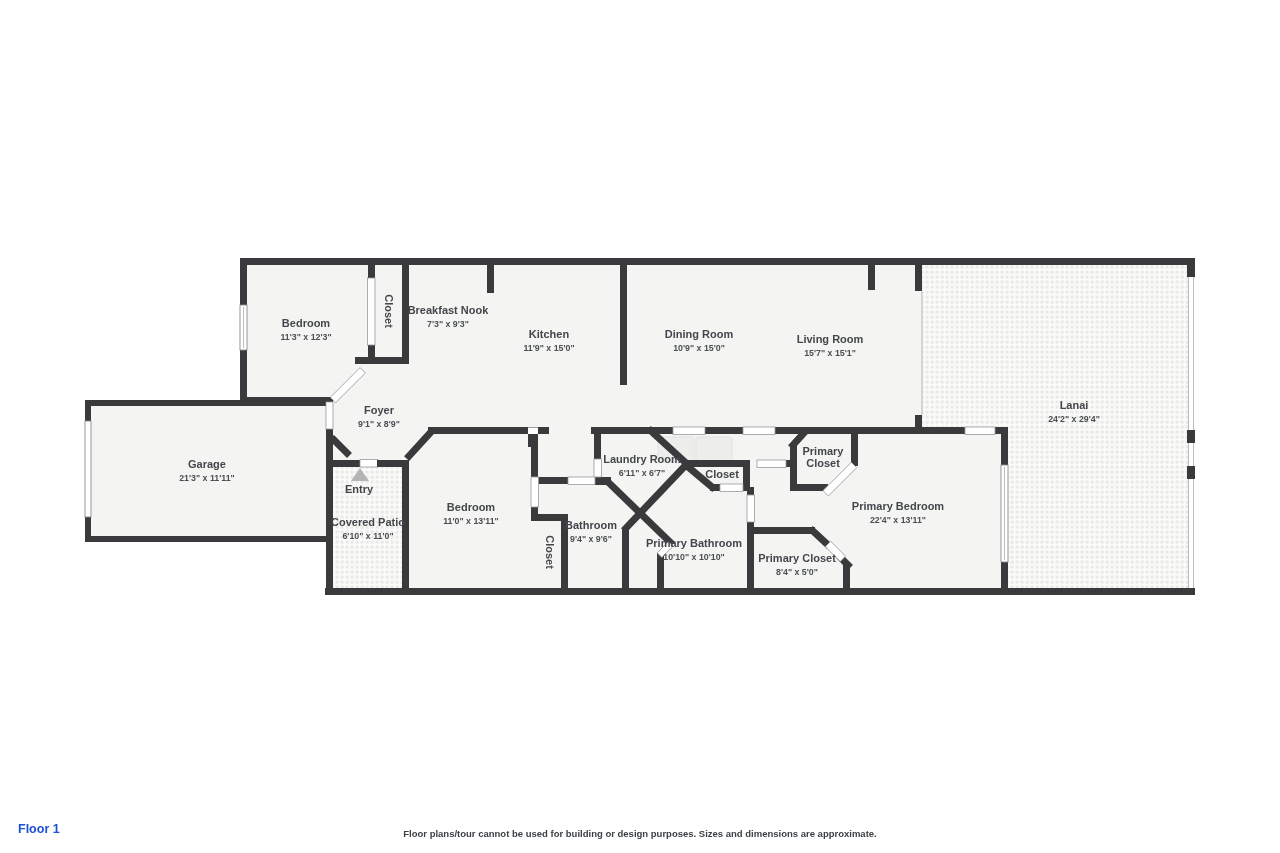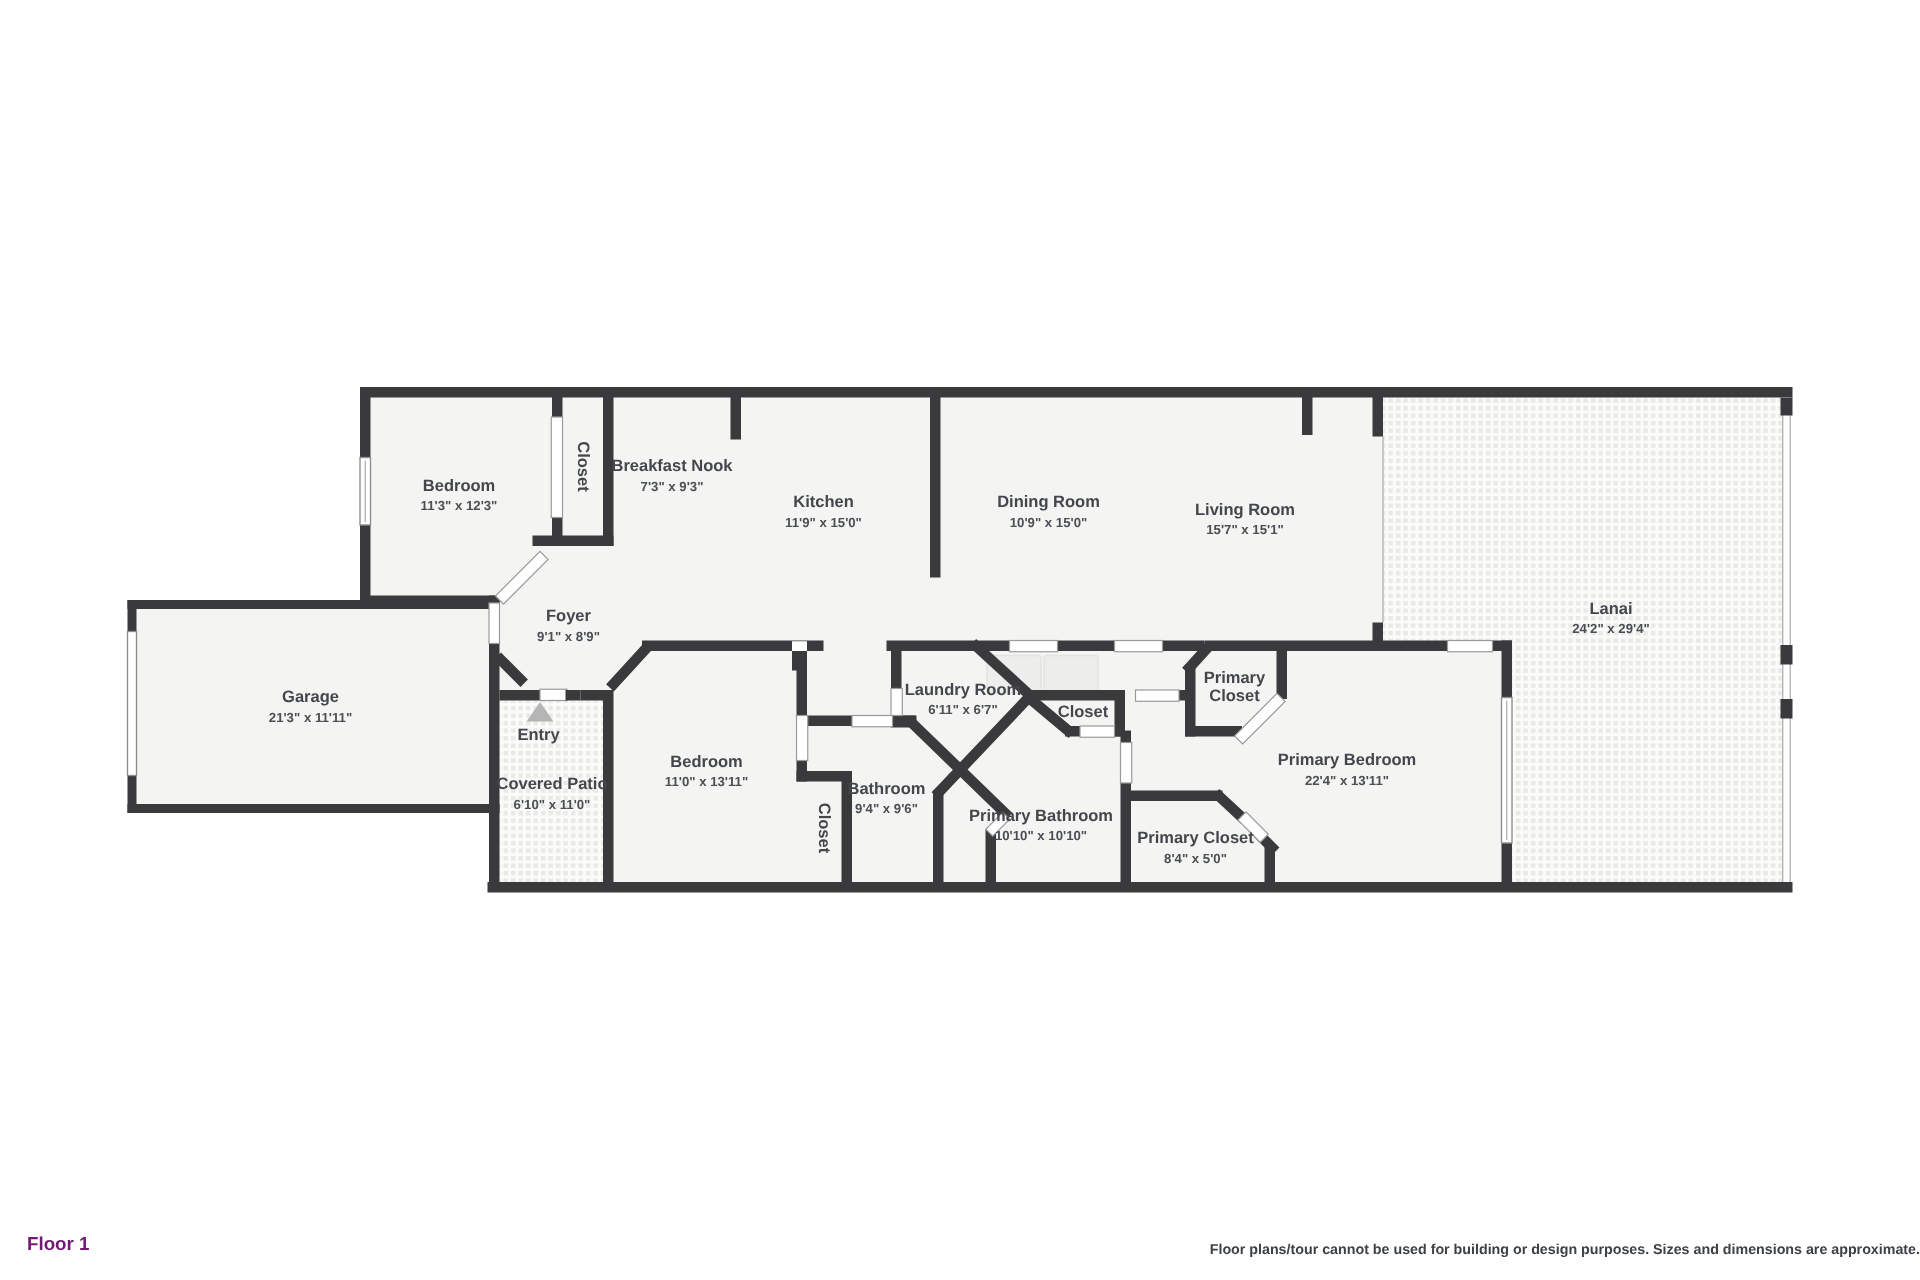--- a/index.html
+++ b/index.html
@@ -8,22 +8,22 @@
   svg{position:absolute;left:0;top:0;}
   .w{fill:#3a3a3c;}
   .wl{stroke:#3a3a3c;stroke-width:7;stroke-linecap:square;fill:none;}
   .door{fill:#ffffff;stroke:#9a9a9a;stroke-width:0.8;}
   .gap{fill:#ffffff;}
   .win{fill:#ffffff;stroke:#8c8c8c;stroke-width:0.9;}
   .hair{stroke:#aaaaaa;stroke-width:0.8;}
   .rn{font:700 11px "Liberation Sans",sans-serif;fill:#43474c;text-anchor:middle;}
   .rd{font:700 8.8px "Liberation Sans",sans-serif;fill:#4a4f54;text-anchor:middle;}
   .ghost{fill:#ededeb;stroke:#e2e2e0;stroke-width:1;}
-  .floor-label{position:absolute;left:18px;top:822px;font-size:12.5px;font-weight:700;color:#701a75;}
-  .disclaimer{position:absolute;left:0;top:828px;width:100%;text-align:right;
+  .floor-label{position:absolute;left:18px;top:822px;font-size:12.5px;font-weight:700;color:#1d4ed8;}
+  .disclaimer{position:absolute;left:0;top:828px;width:100%;text-align:center;
               font-size:9.5px;font-weight:700;color:#3c4145;}
 </style>
 </head>
 <body>
 
 <div class="page">
   <svg width="1280" height="853" viewBox="0 0 1280 853">
     <defs>
       <pattern id="tex" width="5" height="5" patternUnits="userSpaceOnUse">
         <rect width="5" height="5" fill="#fbfbf9"></rect>

